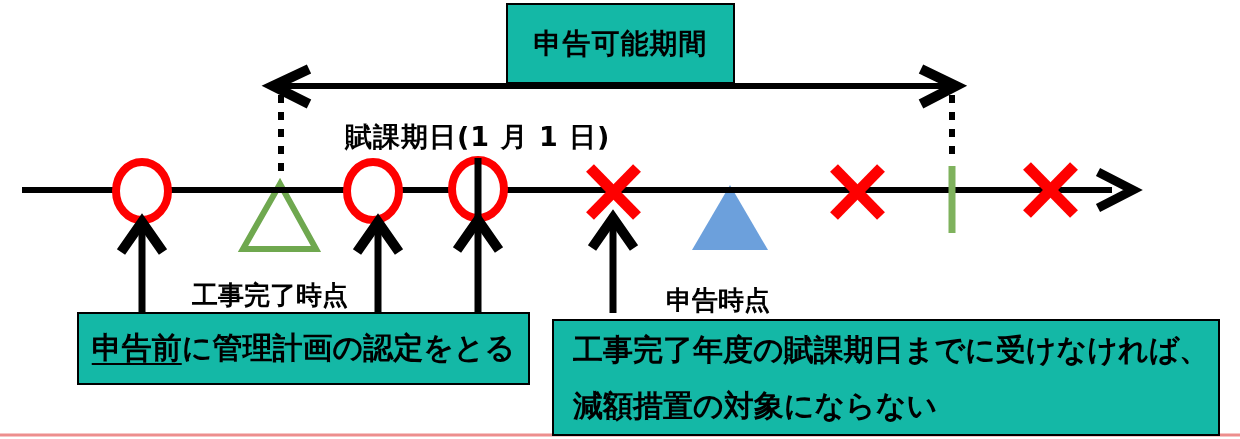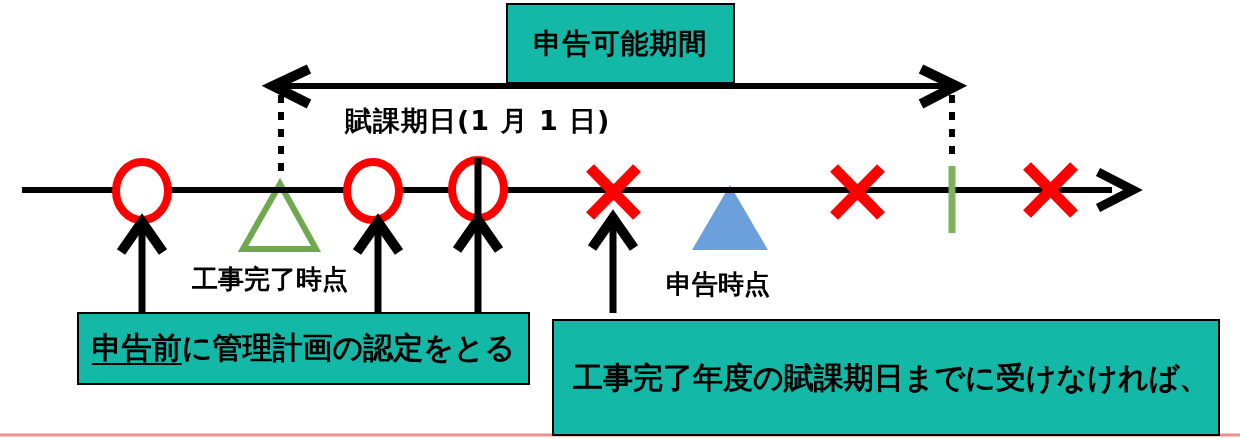--- a/index.html
+++ b/index.html
@@ -11,21 +11,21 @@
     --bottom-rule-pink:#ed8e8e;
   }
   html,body{margin:0;padding:0;}
   body{
     width:1240px;height:439px;position:relative;background:#ffffff;
     font-family:"DejaVu Sans","Liberation Sans",sans-serif;
     overflow:hidden;
   }
   .stage{position:absolute;left:0;top:0;width:1240px;height:439px;}
   svg{position:absolute;left:0;top:0;}
-  .lbl{position:absolute;font-weight:bold;color:#000;white-space:nowrap;}
+  .lbl{position:absolute;font-weight:bold;color:#000;white-space:nowrap;margin-top:16px;}
   .lbl-assessment{left:345px;top:103px;font-size:27px;letter-spacing:1px;}
   .lbl-construction{left:192px;top:262px;font-size:26px;}
   .lbl-declaration{left:666px;top:267px;font-size:26px;}
   .box{position:absolute;background:#14b8a6;border:2px solid #000;box-sizing:border-box;}
   .title-box{
     left:506px;top:3px;width:229px;height:81px;
     display:flex;align-items:center;justify-content:center;
     font-size:28px;font-weight:bold;letter-spacing:1px;
   }
   .note-box-left{
@@ -114,15 +114,16 @@
   <div class="lbl lbl-assessment">賦課期日(1 月 1 日)</div>
   <div class="lbl lbl-construction">工事完了時点</div>
   <div class="lbl lbl-declaration">申告時点</div>
 
   <div class="box note-box-left">
     <span><span class="u">申告前</span><span>に管理計画の認定をとる</span></span>
   </div>
 
   <div class="box note-box-right">
     <div>工事完了年度の賦課期日までに受けなければ、</div>
+    <div>減額措置の対象にならない</div>
   </div>
 
 </div>
 
 </body></html>

